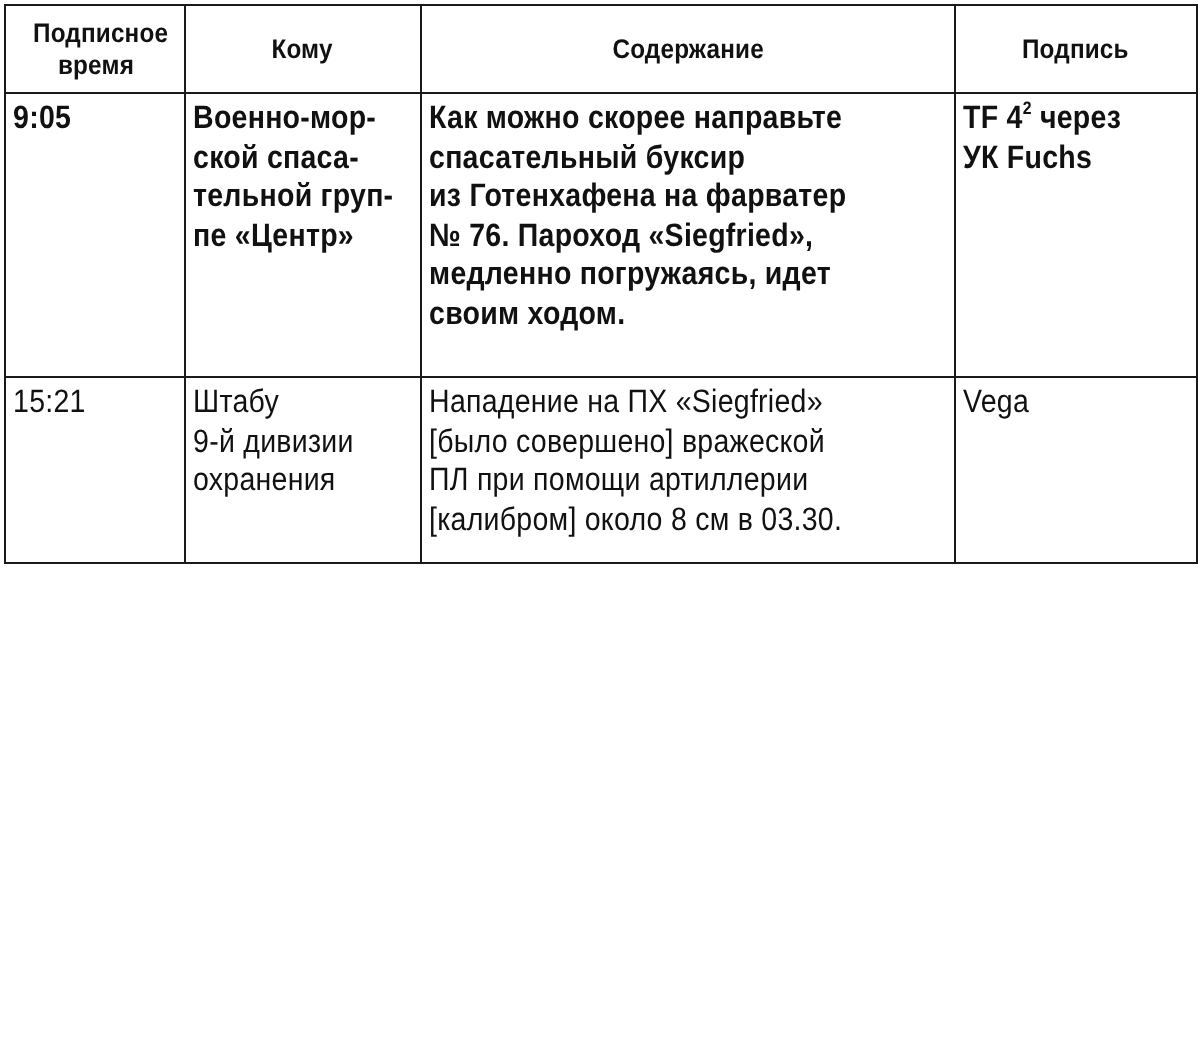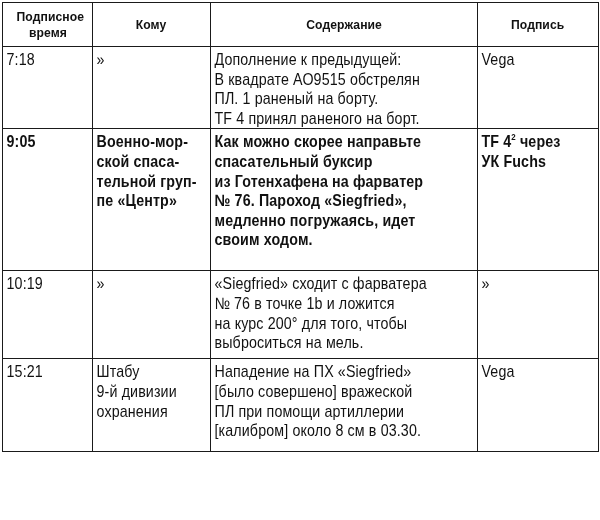--- a/index.html
+++ b/index.html
@@ -91,37 +91,20 @@
         </th>
         <th>
           <span class="hdr">Содержание</span>
         </th>
         <th>
           <span class="hdr">Подпись</span>
         </th>
       </tr>
     </thead>
     <tbody>
-      <tr class="r1">
-        <td>
-            <div class="cell-text">7:18</div>
-          </td>
-        <td>
-            <div class="cell-text">»</div>
-          </td>
-        <td>
-            <div class="cell-text">Дополнение к предыдущей:
-В квадрате АО9515 обстрелян
-ПЛ. 1 раненый на борту.
-TF 4 принял раненого на борт.</div>
-          </td>
-        <td>
-            <div class="cell-text"><span>Vega</span><sup class="fn"></sup><span></span></div>
-          </td>
-      </tr>
       <tr class="r2">
         <td>
             <div class="cell-text">9:05</div>
           </td>
         <td>
             <div class="cell-text">Военно-мор-
 ской спаса-
 тельной груп-
 пе «Центр»</div>
           </td>
@@ -129,37 +112,20 @@
             <div class="cell-text">Как можно скорее направьте
 спасательный буксир
 из Готенхафена на фарватер
 № 76. Пароход «Siegfried»,
 медленно погружаясь, идет
 своим ходом.</div>
           </td>
         <td>
             <div class="cell-text"><span>TF 4</span><sup class="fn">2</sup><span> через
 УК Fuchs</span></div>
-          </td>
-      </tr>
-      <tr class="r3">
-        <td>
-            <div class="cell-text">10:19</div>
-          </td>
-        <td>
-            <div class="cell-text">»</div>
-          </td>
-        <td>
-            <div class="cell-text">«Siegfried» сходит с фарватера
-№ 76 в точке 1b и ложится
-на курс 200° для того, чтобы
-выброситься на мель.</div>
-          </td>
-        <td>
-            <div class="cell-text"><span>»</span><sup class="fn"></sup><span></span></div>
           </td>
       </tr>
       <tr class="r4">
         <td>
             <div class="cell-text">15:21</div>
           </td>
         <td>
             <div class="cell-text">Штабу
 9-й дивизии
 охранения</div>

